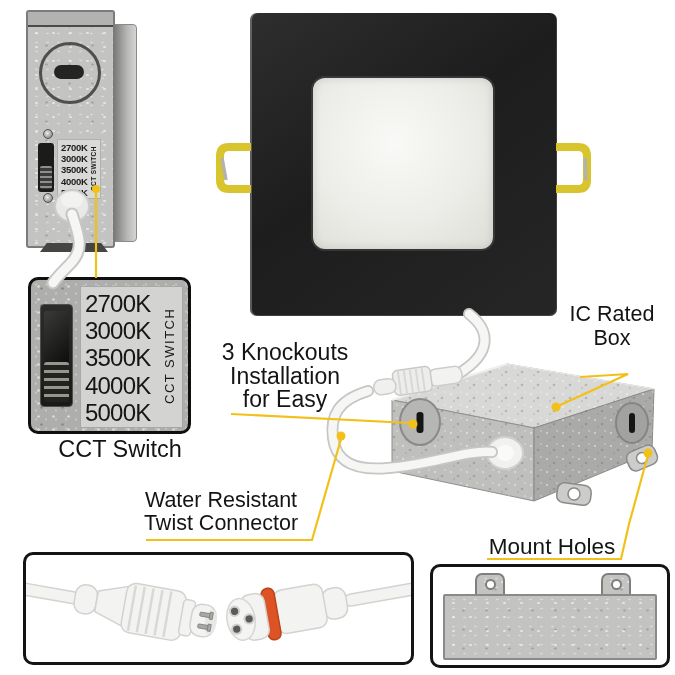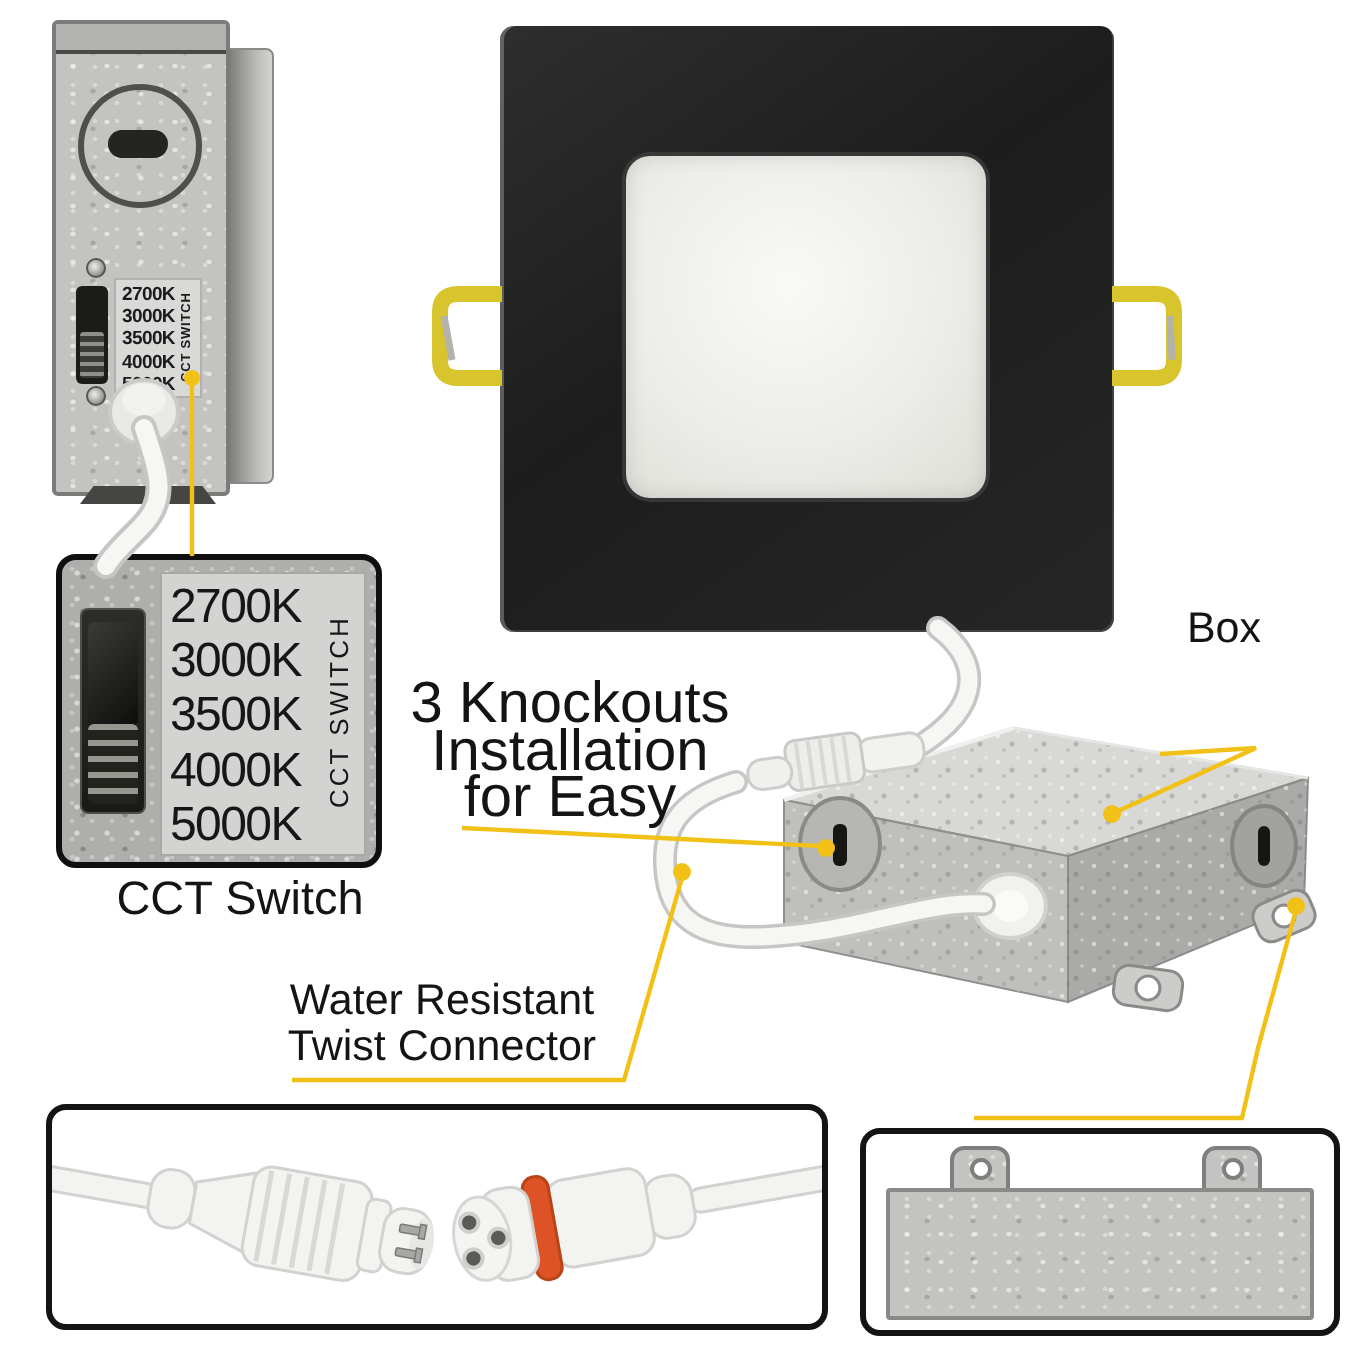--- a/index.html
+++ b/index.html
@@ -68,21 +68,21 @@
   .mtab{top:6px;width:30px;height:24px;border:2px solid #7f7f7d;border-radius:7px 7px 2px 2px;}
   .mhole{left:8px;top:4px;width:11px;height:11px;border-radius:50%;background:#fff;border:2px solid #7f7f7d;}
   #mplate{left:10px;top:27px;width:214px;height:66px;border:2px solid #8a8a88;border-radius:2px;}
 
   
   #overlay{left:0;top:0;width:675px;height:675px;z-index:4;pointer-events:none;}
 
   
   .ann{position:absolute;z-index:5;color:#141414;text-align:center;}
   .ann div{white-space:nowrap;}
-  #ann-knockouts{left:193px;top:341px;width:184px;font-size:29px;line-height:23.5px;}
+  #ann-knockouts{left:193px;top:341px;width:184px;font-size:23px;line-height:23.5px;}
   #ann-ic{left:551px;top:302px;width:122px;font-size:21.5px;line-height:24px;}
   #ann-water{left:120px;top:489px;width:202px;font-size:21.5px;line-height:23px;text-align:center;}
   #ann-mount{left:466px;top:534px;width:172px;font-size:22.5px;}
   #ann-cct{left:38px;top:436px;width:164px;font-size:23.5px;}
 </style>
 </head>
 <body>
 
 <div id="stage">
 
@@ -253,21 +253,23 @@
       <circle cx="648" cy="453" r="4.5" fill="#F2C117" stroke="none"></circle>
     </g>
   </svg>
 
   <div id="ann-knockouts" class="ann">
     <div>3 Knockouts</div>
     <div>Installation</div>
     <div>for Easy</div>
   </div>
   <div id="ann-ic" class="ann">
+    <div>IC Rated</div>
     <div>Box</div>
   </div>
   <div id="ann-water" class="ann">
     <div>Water Resistant</div>
     <div>Twist Connector</div>
   </div>
+  <div id="ann-mount" class="ann">Mount Holes</div>
   <div id="ann-cct" class="ann">CCT Switch</div>
 
 </div>
 
 </body></html>

